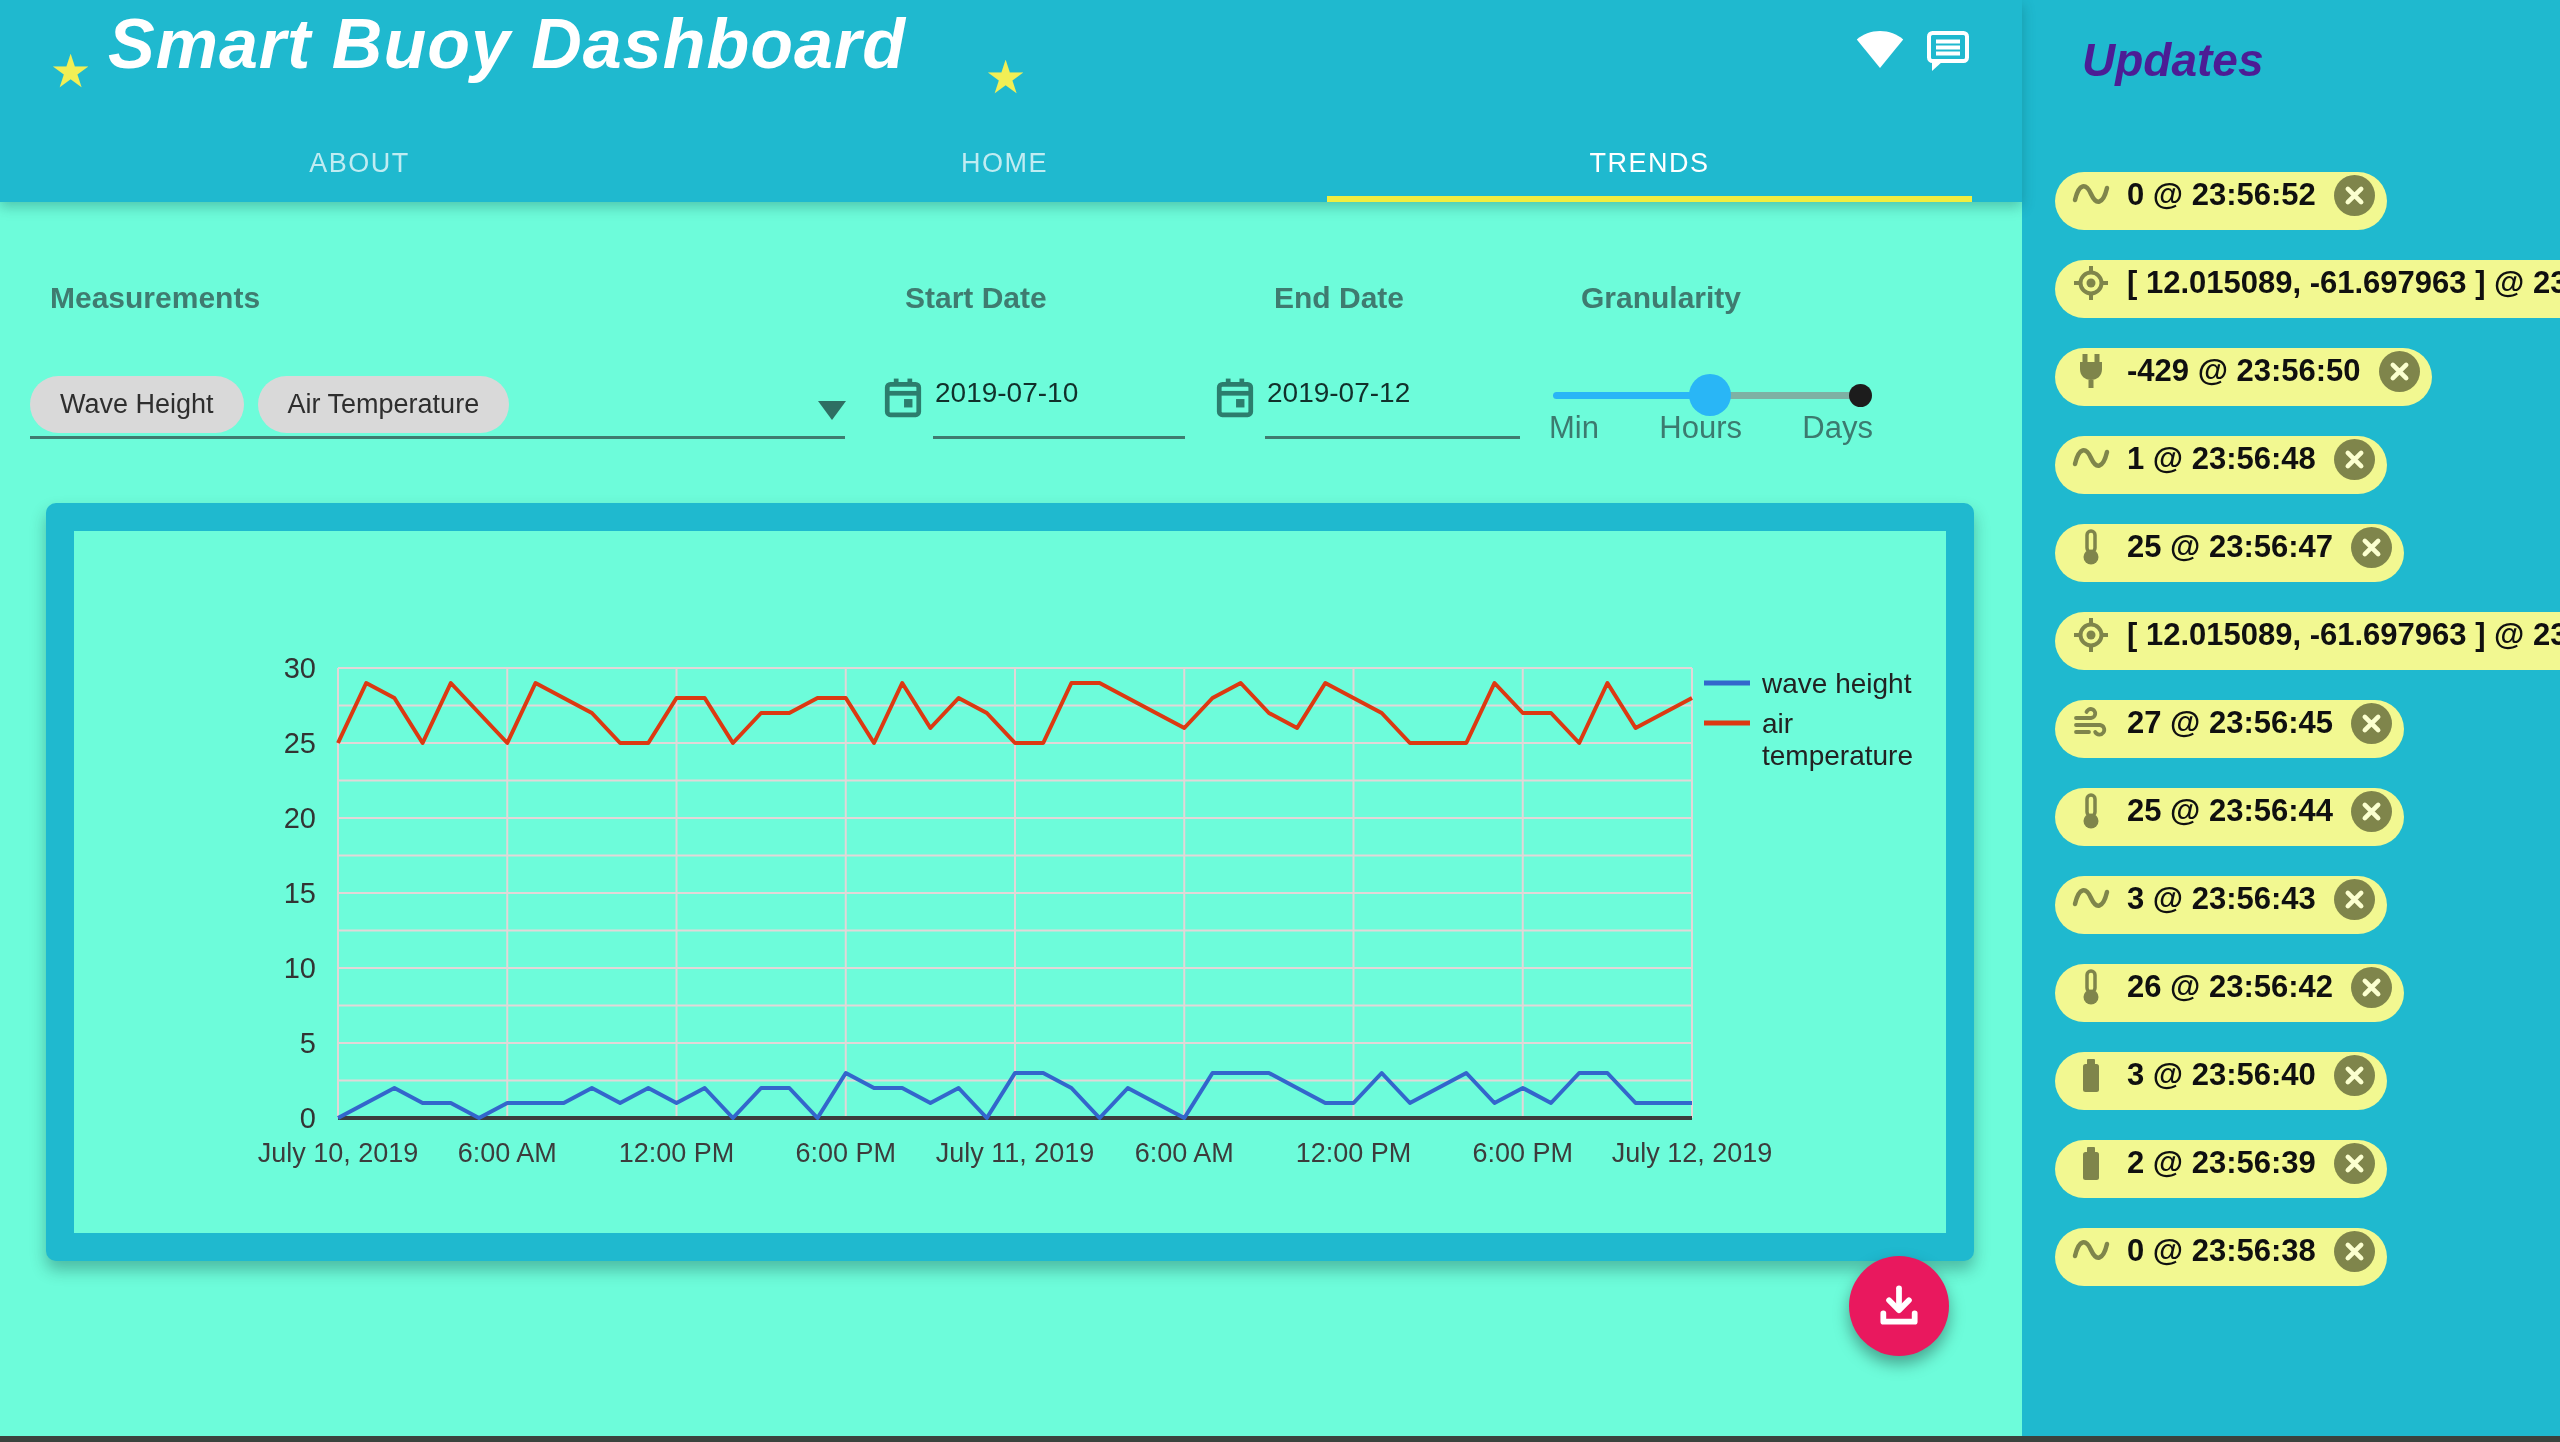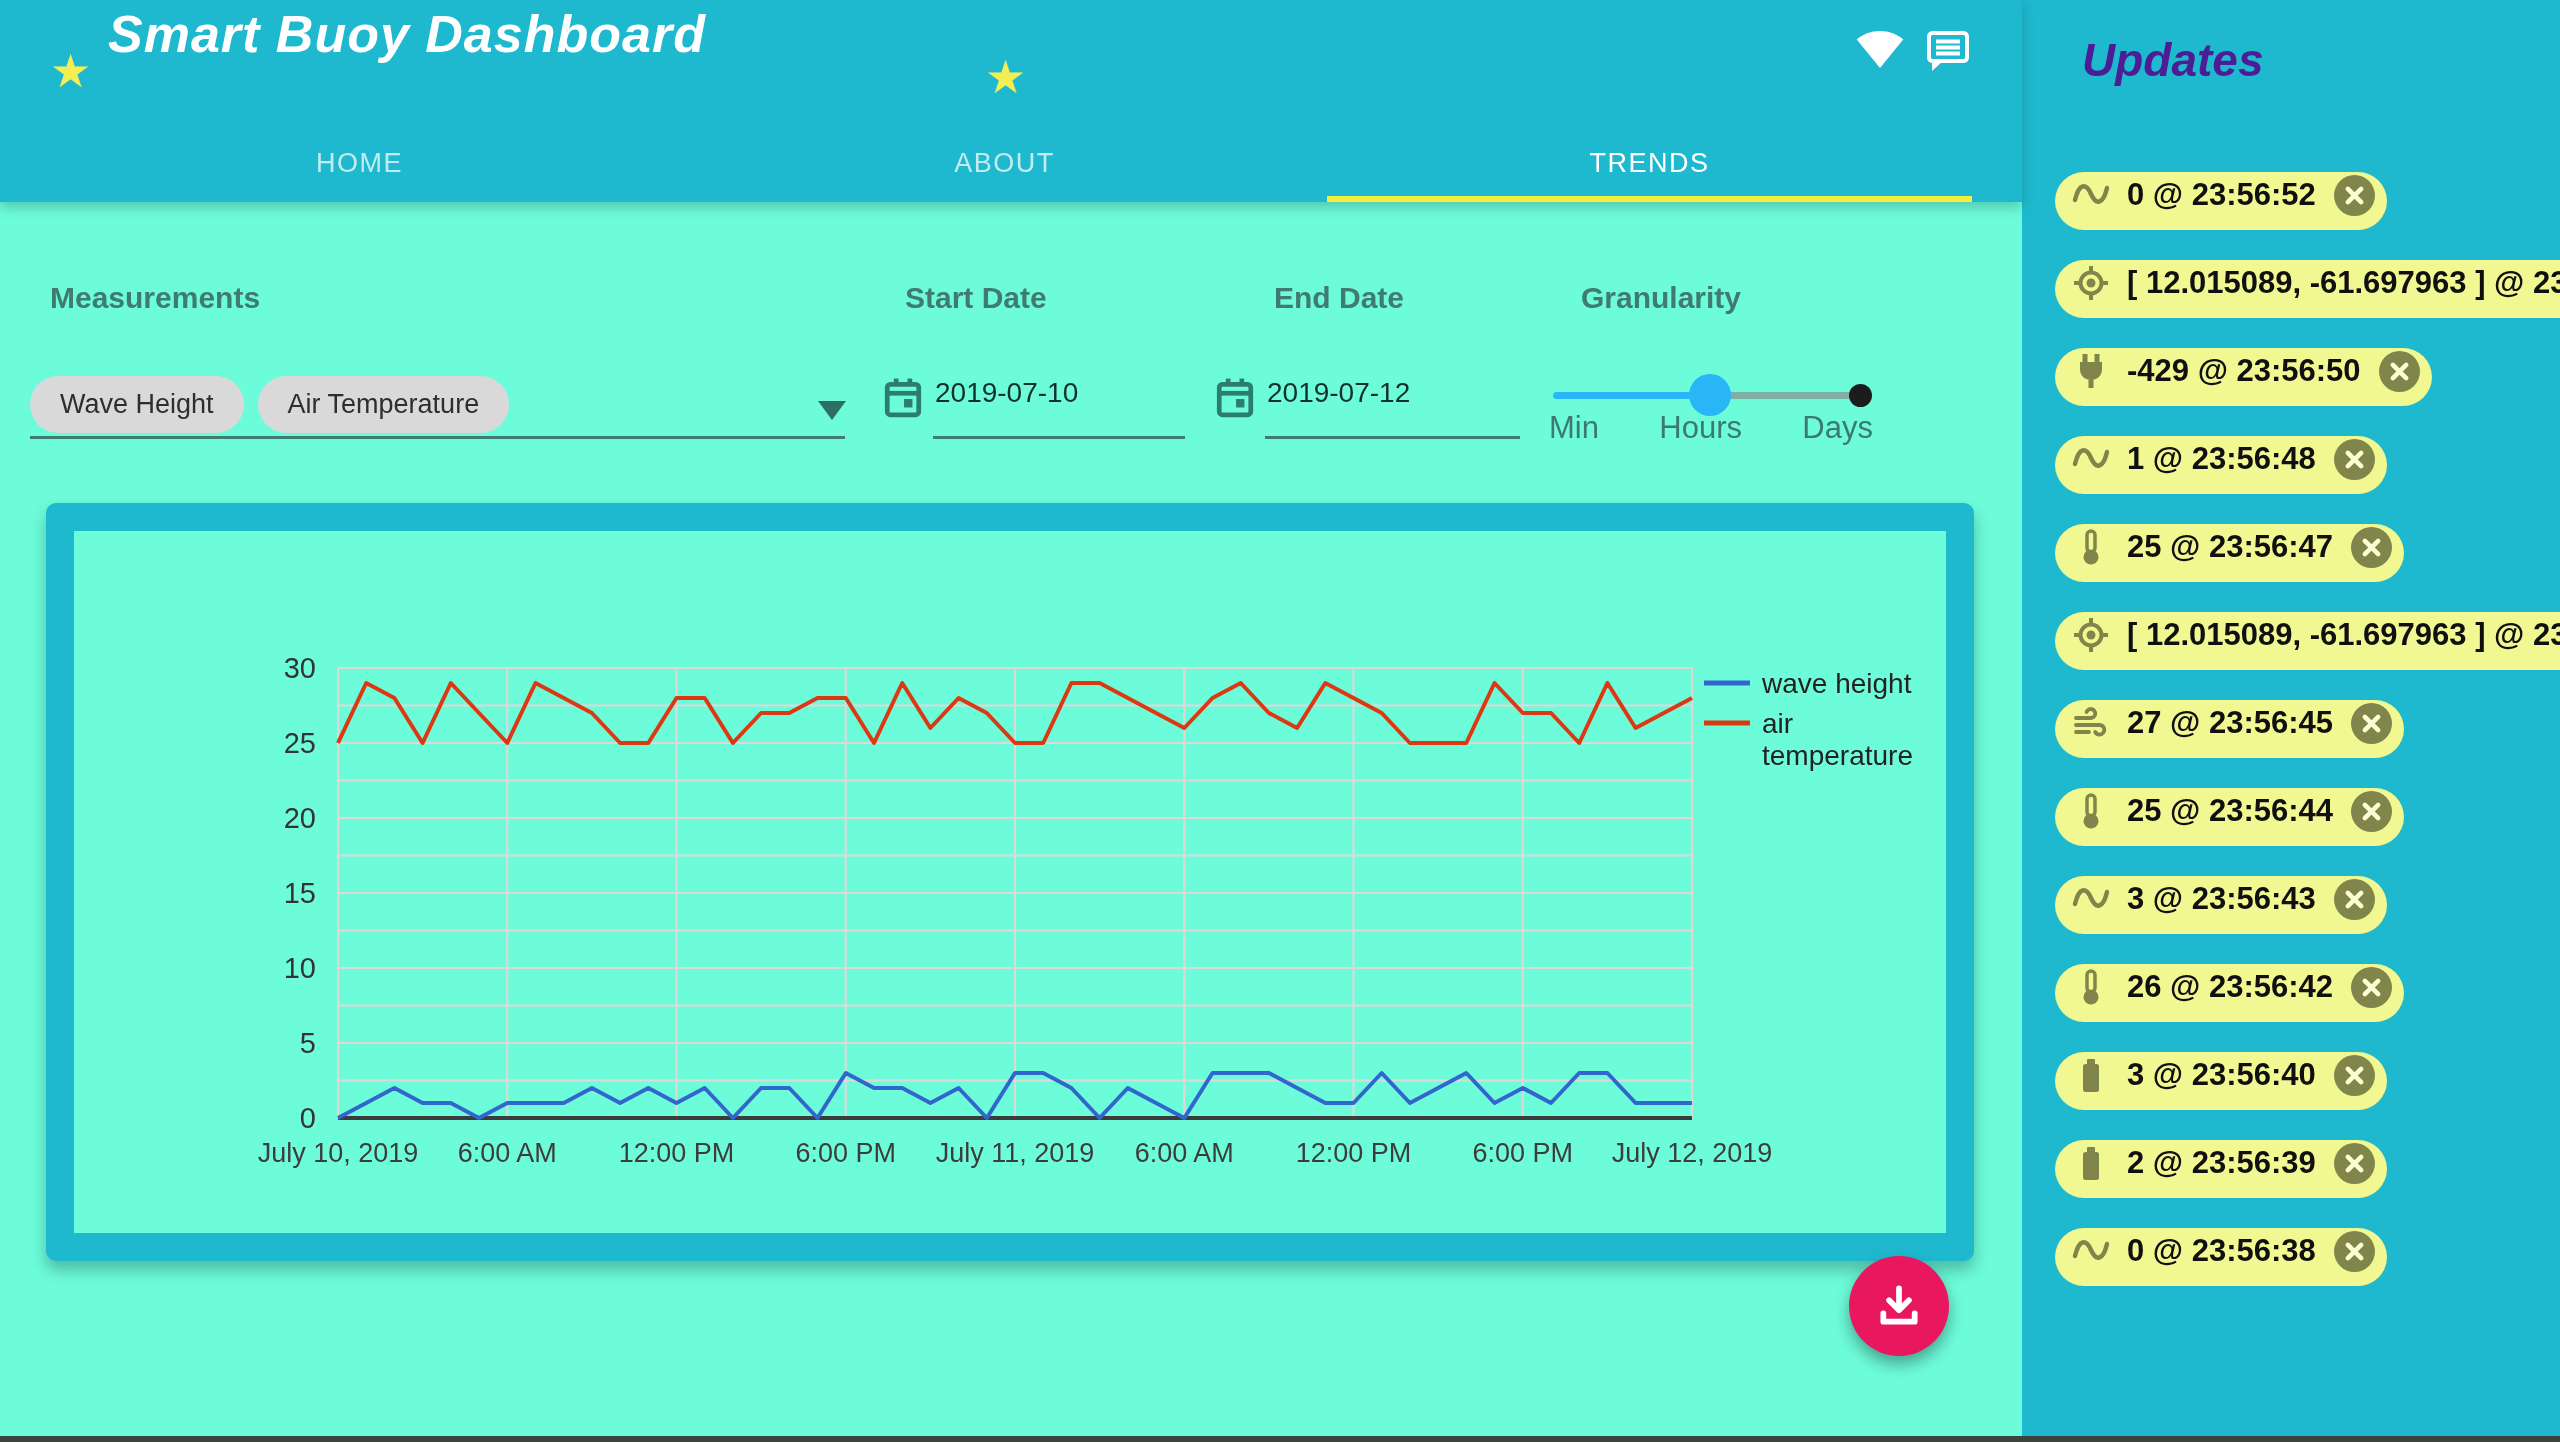--- a/index.html
+++ b/index.html
@@ -5,21 +5,21 @@
   * { margin:0; padding:0; box-sizing:border-box; }
   html,body { width:2560px; height:1442px; }
   body { font-family:"Liberation Sans","DejaVu Sans",sans-serif; background:#6dfcda; }
   .app { position:relative; width:2560px; height:1442px; overflow:hidden; background:#6dfcda; }
 
   
   .main { position:absolute; left:0; top:0; width:2022px; height:1442px; }
 
   .header { position:absolute; top:0; left:0; width:2022px; height:202px; background:#1fb9cf;
             box-shadow:0 5px 12px rgba(0,60,60,.28); z-index:3; }
-  .app-title { position:absolute; left:108px; top:4px; font-size:52px; font-weight:700; font-style:italic;
+  .app-title { position:absolute; left:108px; top:4px; font-size:70px; font-weight:700; font-style:italic;
                color:#fff; letter-spacing:1px; white-space:nowrap; }
   .star { position:absolute; font-size:46px; color:#f2ef55; }
   .star.left  { left:50px;  top:44px; }
   .star.right { left:985px; top:50px; }
   .header-icons { position:absolute; right:50px; top:26px; display:flex; gap:20px; align-items:center; }
   .header-icons svg { display:block; }
 
   .tabs { position:absolute; bottom:0; left:37px; width:1935px; height:78px; display:flex; }
   .tab { flex:1; display:flex; align-items:center; justify-content:center; position:relative;
          color:rgba(255,255,255,.72); font-size:27px; font-weight:500; letter-spacing:1.5px; cursor:pointer; }
@@ -105,22 +105,22 @@
             <rect x="5" y="7" width="38" height="28" rx="3.5" fill="none" stroke="#ffffff" stroke-width="4"></rect>
             <path d="M8 35 v10 l11 -10 z" fill="#ffffff"></path>
             <line x1="12" y1="15.5" x2="36" y2="15.5" stroke="#ffffff" stroke-width="4"></line>
             <line x1="12" y1="21.5" x2="36" y2="21.5" stroke="#ffffff" stroke-width="4"></line>
             <line x1="12" y1="27.5" x2="36" y2="27.5" stroke="#ffffff" stroke-width="4"></line>
           </svg>
         </span>
       </div>
 
       <nav class="tabs">
+        <div class="tab">ABOUT</div>
         <div class="tab">HOME</div>
-        <div class="tab">ABOUT</div>
         <div class="tab active">TRENDS</div>
       </nav>
     </div>
 
     <span class="field-label" id="measurements-label">Measurements</span>
     <div class="chips">
       <span class="chip">Wave Height</span>
       <span class="chip">Air Temperature</span>
     </div>
     <span class="dropdown-arrow"></span>

